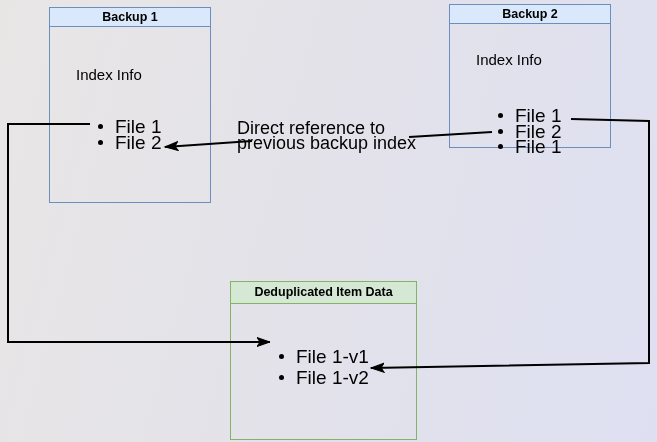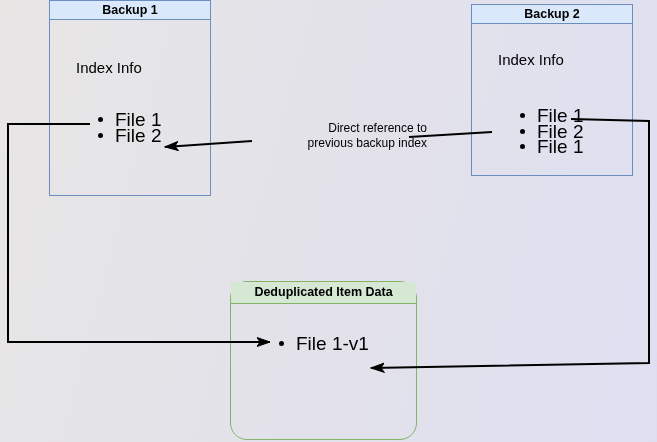--- a/index.html
+++ b/index.html
@@ -11,21 +11,21 @@
     color:#000;
     overflow:hidden;
   }
   .node{
     position:absolute;
     box-sizing:border-box;
     border:1px solid;
     background:transparent;
   }
   .node.blue{border-color:#6c8ebf;}
-  .node.green{border-color:#82b366;border-radius:17px;}
+  .node.green{border-color:#82b366;}
   .node-header{
     position:absolute;top:0;left:0;right:0;
     text-align:center;
     font-weight:bold;
     font-size:12.5px;
     border-bottom:1px solid;
   }
   .blue .node-header{background:#dae8fc;border-color:#6c8ebf;height:18px;line-height:18px;}
   .green .node-header{background:#d5e8d4;border-color:#82b366;height:21px;line-height:21px;}
   .index-label{position:absolute;left:26px;font-size:15px;line-height:18px;}
@@ -35,31 +35,31 @@
     font-size:19px;
   }
   .file-list li{position:relative;padding-left:17px;}
   .file-list li::before{
     content:"";
     position:absolute;left:0;top:calc(50% - 2.5px);
     width:5px;height:5px;border-radius:50%;background:#000;
   }
   .b-list li{line-height:15.5px;}
   .d-list li{line-height:21px;}
-  #backup1{left:49px;top:0;width:162px;height:196px;}
+  #backup1{left:49px;top:7px;width:162px;height:196px;}
   #backup1 .index-label{top:58px;}
   #backup1 .file-list{top:111px;}
-  #backup2{left:471px;top:4px;width:162px;height:172px;}
+  #backup2{left:449px;top:4px;width:162px;height:144px;}
   #backup2 .index-label{top:46px;}
   #backup2 .file-list{top:103px;}
   #dedup{left:230px;top:281px;width:187px;height:159px;}
-  #dedup .file-list{top:51px;}
+  #dedup .file-list{top:64px;}
   .annotation{
     position:absolute;left:237px;top:121px;width:190px;
-    text-align:right;font-size:12px;line-height:15px;
+    text-align:left;font-size:18px;line-height:15px;
     white-space:pre-line;
   }
   svg.arrows{position:absolute;left:0;top:0;pointer-events:none;}
   svg.arrows path.link{fill:none;stroke:#000;stroke-width:2;}
 </style>
 </head>
 <body>
 
 <div class="canvas">
 
@@ -79,20 +79,21 @@
         <li>File 1</li>
         <li>File 2</li>
         <li>File 1</li>
       </ul>
   </div>
 
   <div class="node green" id="dedup">
     <div class="node-header">Deduplicated Item Data</div>
     <ul class="file-list d-list">
         <li>File 1-v1</li>
+        <li>File 1-v2</li>
       </ul>
   </div>
 
   <svg class="arrows" width="657" height="442" viewBox="0 0 657 442">
     <defs>
       <marker id="ah" markerUnits="userSpaceOnUse" markerWidth="16" markerHeight="12" refX="13.5" refY="5" orient="auto">
         <path d="M0.5,0.5 L13.5,5 L0.5,9.5 L3.5,5 Z" fill="#000" stroke="#000" stroke-width="1"></path>
       </marker>
     </defs>
     <path class="link" d="M492,132 L409,137"></path>

